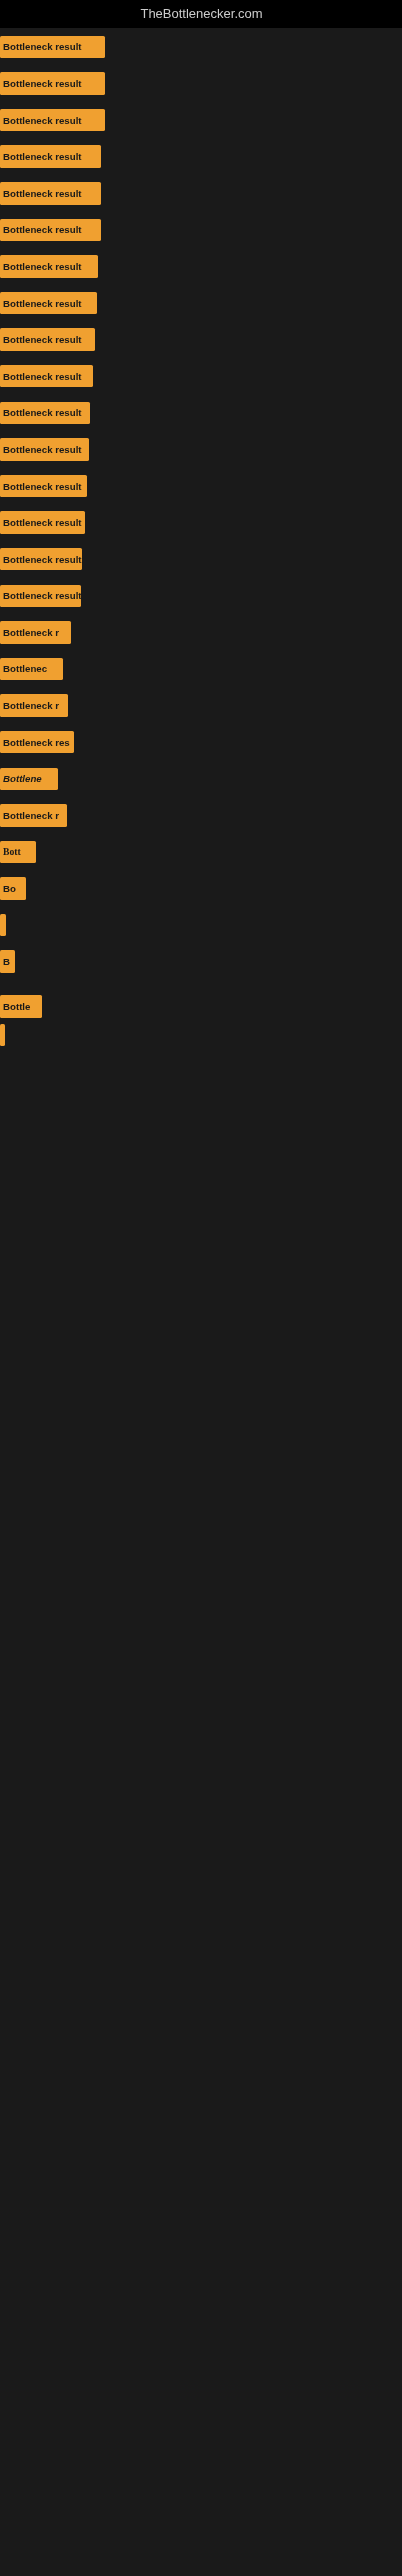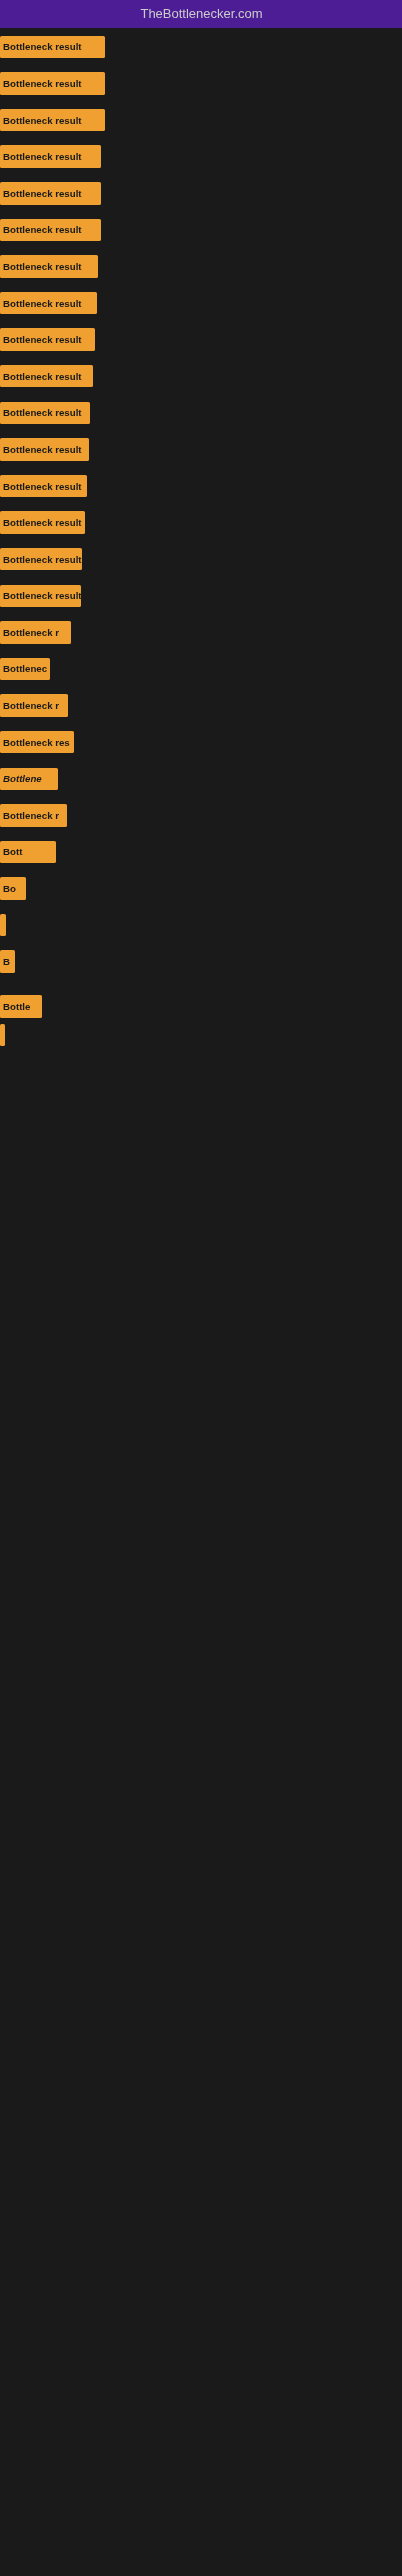--- a/index.html
+++ b/index.html
@@ -12,21 +12,21 @@
       min-height: 2576px;
       background-color: #1a1a1a;
       font-family: Arial, sans-serif;
       position: relative;
     }
     .site-title {
       text-align: center;
       color: #cccccc;
       font-size: 13px;
       padding: 6.4px 0;
-      background-color: #4c1d95;
+      background-color: #000000;
     }
     .bar-container {
       position: relative;
       height: 35px;
       display: flex;
       align-items: center;
       margin: 1.6px 0;
     }
     .bar {
       background-color: #f0a030;
@@ -95,36 +95,36 @@
     <div class="bar-container">
       <div class="bar" style="width: 82px;">Bottleneck result</div>
     </div>
     <div class="bar-container">
       <div class="bar" style="width: 81px;">Bottleneck result</div>
     </div>
     <div class="bar-container">
       <div class="bar" style="width: 71px;">Bottleneck r</div>
     </div>
     <div class="bar-container">
-      <div class="bar" style="width: 50px;">Bottlenec</div>
+      <div class="bar" style="width: 63px;">Bottlenec</div>
     </div>
     <div class="bar-container">
       <div class="bar" style="width: 68px;">Bottleneck r</div>
     </div>
     <div class="bar-container">
       <div class="bar" style="width: 74px;">Bottleneck res</div>
     </div>
     <div class="bar-container">
       <div class="bar" style="width: 58px; font-style: italic;">Bottlene</div>
     </div>
     <div class="bar-container">
       <div class="bar" style="width: 67px;">Bottleneck r</div>
     </div>
     <div class="bar-container">
-      <div class="bar" style="width: 56px;">Bott</div>
+      <div class="bar" style="width: 36px; font-family: Liberation Serif, serif;">Bott</div>
     </div>
     <div class="bar-container">
       <div class="bar" style="width: 26px;">Bo</div>
     </div>
     <div class="bar-container">
       <div class="bar" style="width: 6.4px;"></div>
     </div>
     <div class="bar-container">
       <div class="bar" style="width: 14.5px;">B</div>
     </div>

